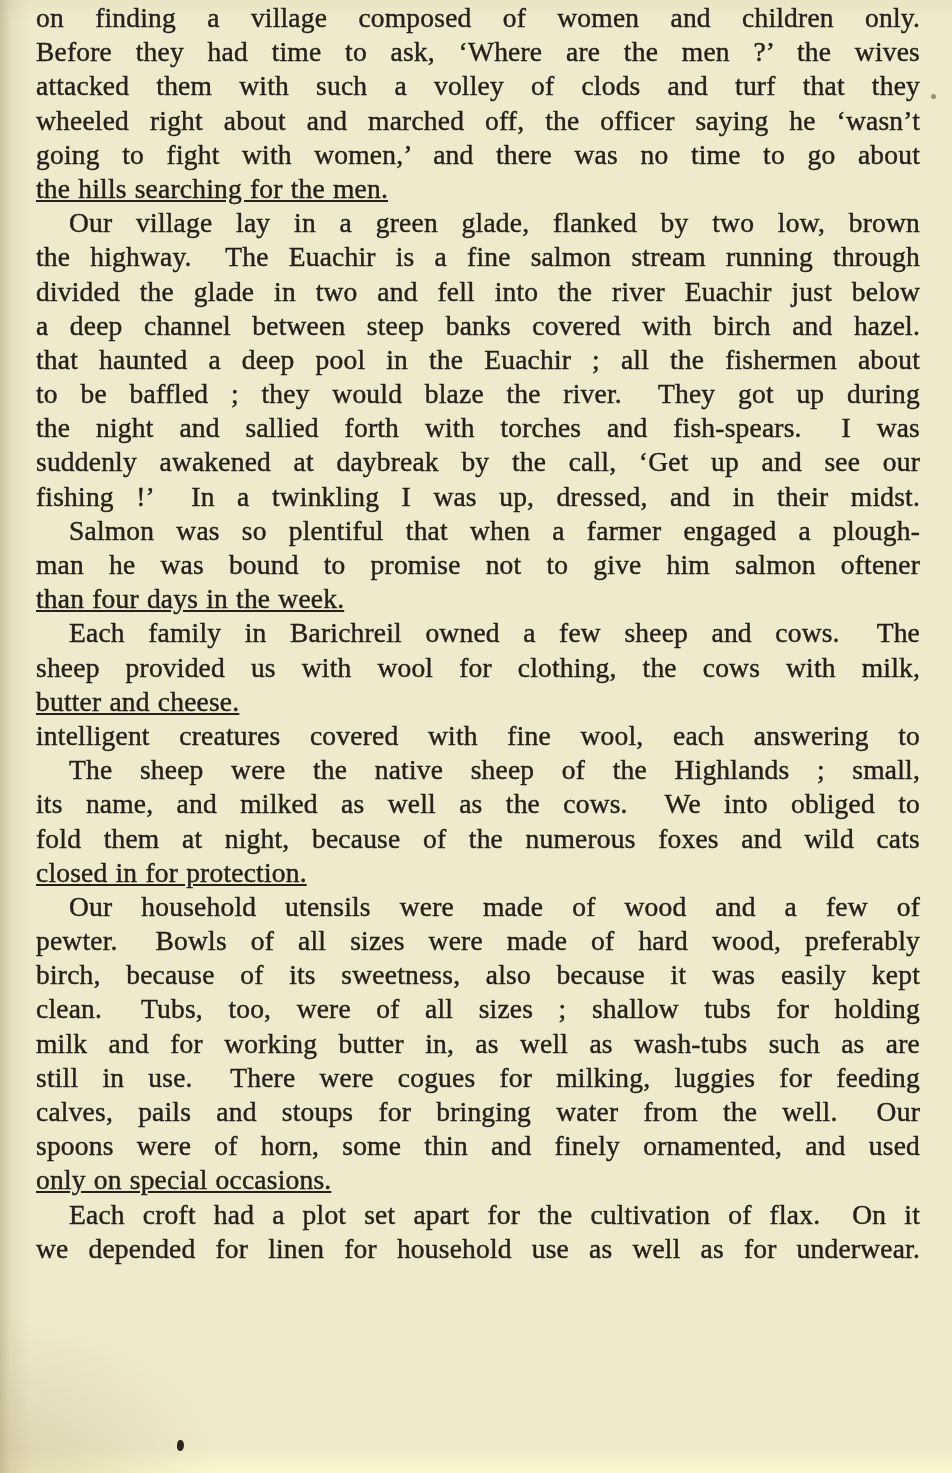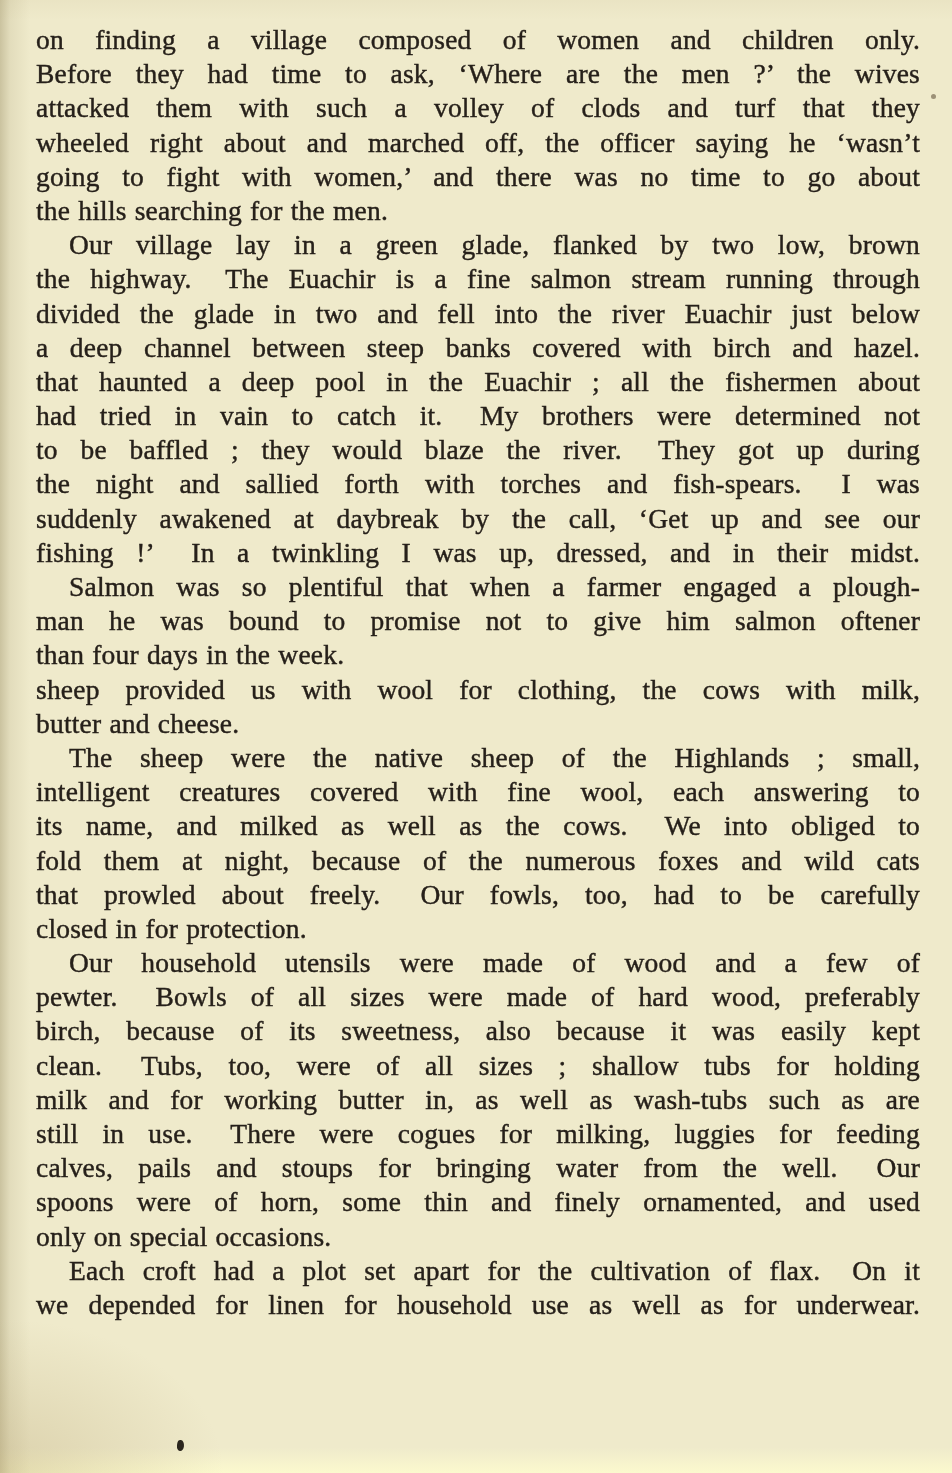--- a/index.html
+++ b/index.html
@@ -12,37 +12,37 @@
     background-image:
       radial-gradient(ellipse 320px 220px at 0% 100%, rgba(186,168,120,0.38), rgba(186,168,120,0) 70%),
       linear-gradient(90deg, rgba(148,136,94,0.40) 0px, rgba(148,136,94,0.14) 10px, rgba(148,136,94,0) 30px),
       linear-gradient(0deg, rgba(252,250,206,0.95) 0px, rgba(252,250,206,0) 26px),
       linear-gradient(180deg, rgba(222,214,178,0.30) 0px, rgba(222,214,178,0) 20px);
     font-family: "Liberation Serif", "DejaVu Serif", serif;
   }
   .text-block {
     position: absolute;
     left: 36px;
-    top: 23px;
+    top: 1px;
     width: 884px;
     color: #26201a;
     font-size: 27.5px;
     line-height: 34.2px;
     letter-spacing: 0.2px;
     word-spacing: 1px;
     -webkit-text-stroke: 0.4px #26201a;
   }
   .para { margin: 0; padding: 0; }
   .line {
     height: 34.2px;
     text-align: justify;
     text-align-last: justify;
     white-space: normal;
   }
-  .line.short { text-align-last: left; }
+  .line.short { text-align-last: left; text-decoration: underline; }
   .line.indent { text-indent: 33px; }
   .speck {
     position: absolute;
     background: #2b261e;
   }
   .speck-bottom {
     left: 177px; top: 1440px;
     width: 7px; height: 11px;
     border-radius: 45% 55% 50% 50%;
     transform: rotate(6deg);
@@ -71,44 +71,43 @@
 
   <div class="para">
     <div class="line indent">Our village lay in a green glade, flanked by two low, brown</div>
     <div class="line">the highway.  The Euachir is a fine salmon stream running through</div>
     <div class="line">divided the glade in two and fell into the river Euachir just below</div>
     <div class="line">a deep channel between steep banks covered with birch and hazel.</div>
   </div>
 
   <div class="para">
     <div class="line">that haunted a deep pool in the Euachir ; all the fishermen about</div>
-    <div class="line">had tried in vain to catch it.  My brothers were determined not</div>
     <div class="line">to be baffled ; they would blaze the river.  They got up during</div>
     <div class="line">the night and sallied forth with torches and fish-spears.  I was</div>
     <div class="line">suddenly awakened at daybreak by the call, ‘Get up and see our</div>
     <div class="line">fishing !’  In a twinkling I was up, dressed, and in their midst.</div>
   </div>
 
   <div class="para">
     <div class="line indent">Salmon was so plentiful that when a farmer engaged a plough-</div>
     <div class="line">man he was bound to promise not to give him salmon oftener</div>
     <div class="line short">than four days in the week.</div>
   </div>
 
   <div class="para">
+    <div class="line indent">Each family in Barichreil owned a few sheep and cows.  The</div>
     <div class="line">sheep provided us with wool for clothing, the cows with milk,</div>
     <div class="line short">butter and cheese.</div>
   </div>
 
   <div class="para">
+    <div class="line">intelligent creatures covered with fine wool, each answering to</div>
     <div class="line indent">The sheep were the native sheep of the Highlands ; small,</div>
-    <div class="line">intelligent creatures covered with fine wool, each answering to</div>
     <div class="line">its name, and milked as well as the cows.  We into obliged to</div>
     <div class="line">fold them at night, because of the numerous foxes and wild cats</div>
-    <div class="line">that prowled about freely.  Our fowls, too, had to be carefully</div>
     <div class="line short">closed in for protection.</div>
   </div>
 
   <div class="para">
     <div class="line indent">Our household utensils were made of wood and a few of</div>
     <div class="line">pewter.  Bowls of all sizes were made of hard wood, preferably</div>
     <div class="line">birch, because of its sweetness, also because it was easily kept</div>
     <div class="line">clean.  Tubs, too, were of all sizes ; shallow tubs for holding</div>
     <div class="line">milk and for working butter in, as well as wash-tubs such as are</div>
     <div class="line">still in use.  There were cogues for milking, luggies for feeding</div>

